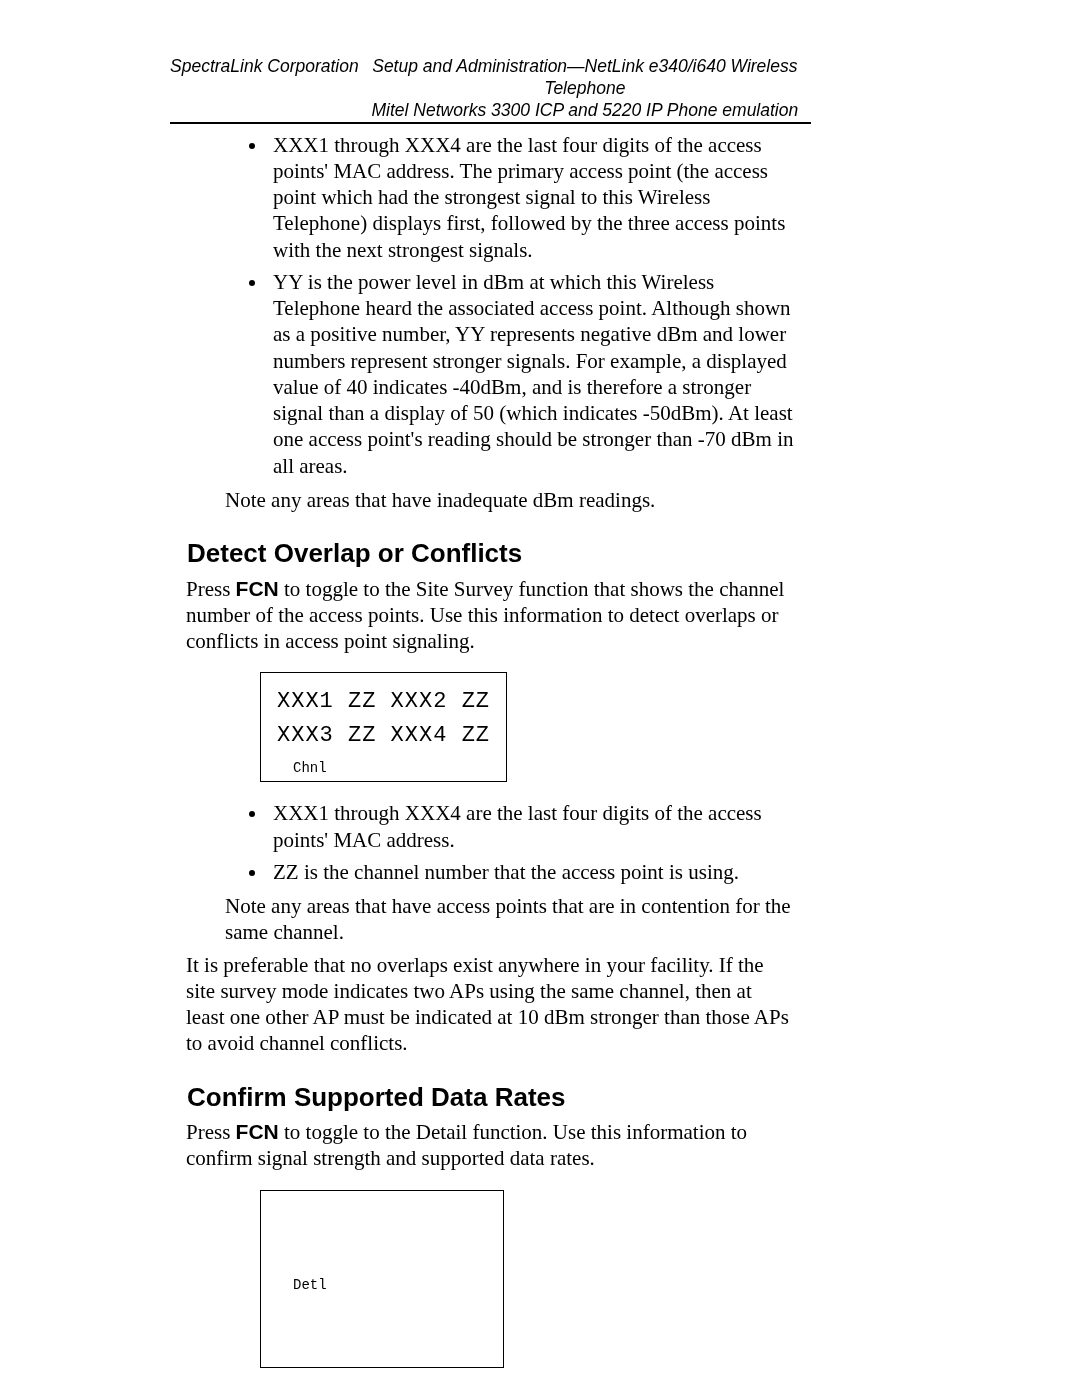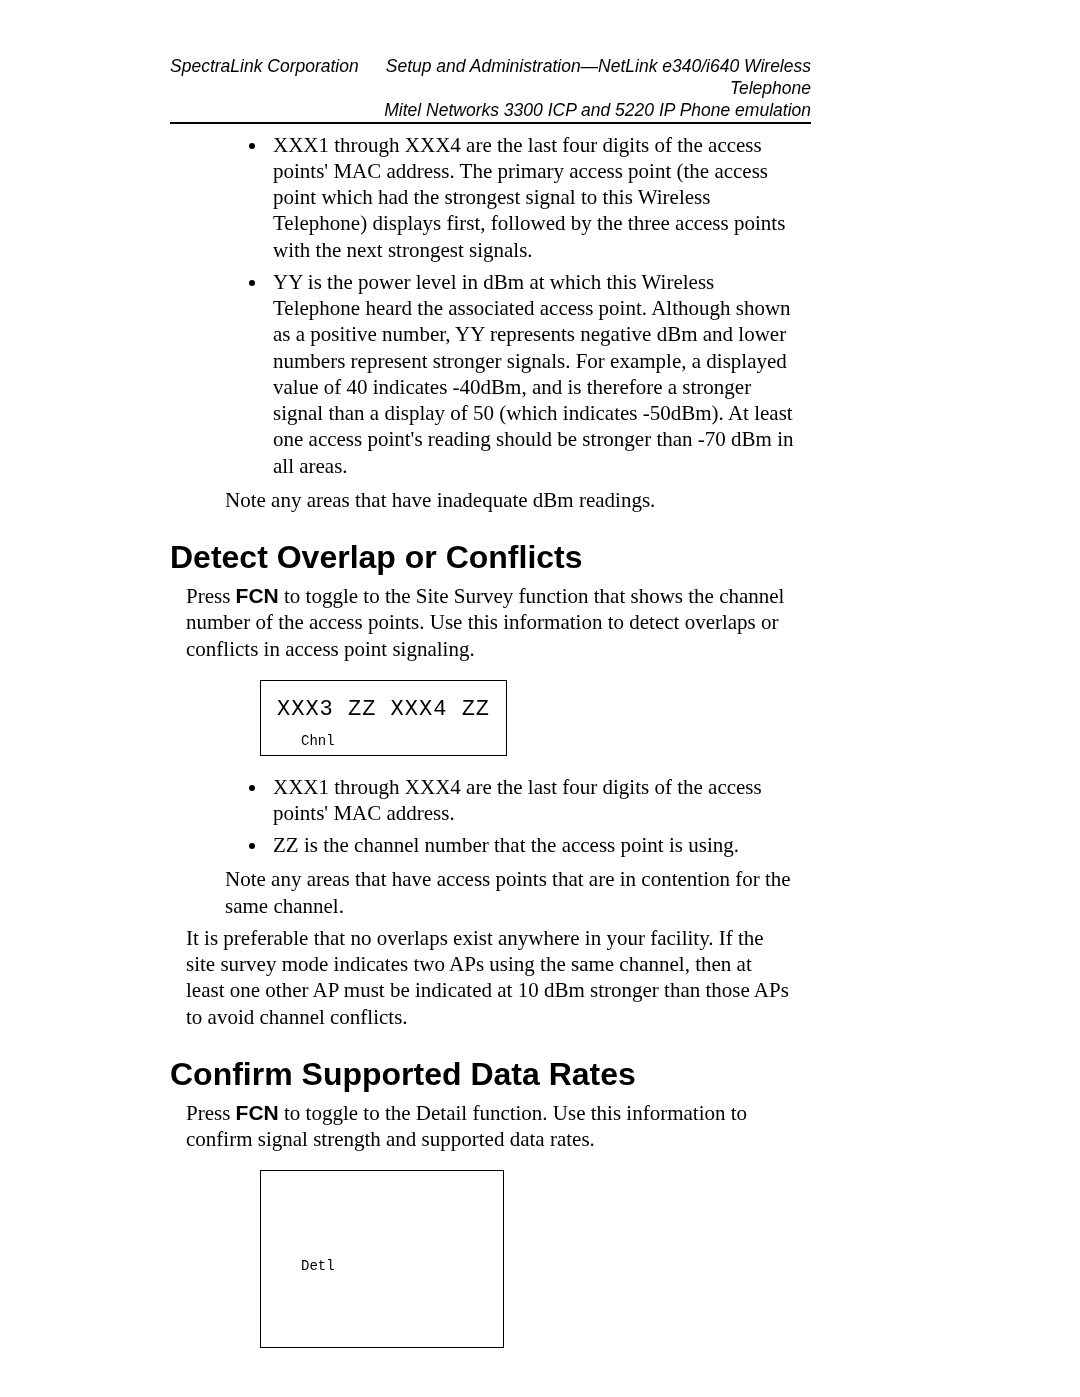--- a/index.html
+++ b/index.html
@@ -24,21 +24,21 @@
     align-items: flex-start;
     font-style: italic;
     font-size: 17.5px;
     font-family: Arial, Helvetica, sans-serif;
     padding-bottom: 0;
   }
   .header .left {
     white-space: nowrap;
   }
   .header .right {
-    text-align: right;
+    text-align: center;
     line-height: 1.25;
   }
   .content {
     flex: 1;
     font-size: 21px;
     line-height: 1.25;
   }
   ul.bullets {
     list-style: disc;
     margin: 8px;
@@ -47,22 +47,22 @@
   ul.bullets li {
     margin-bottom: 6px;
     padding-left: 5px;
   }
   .para-indent {
     margin: 4px 0 0 55px;
   }
   h2.section {
     font-family: Arial, Helvetica, sans-serif;
     font-weight: bold;
-    font-size: 32px;
-    margin: 24px 0 4px 0;
+    font-size: 26px;
+    margin: 24px 0 4px 17px;
   }
   .para {
     margin: 6px 16px;
   }
   .fcn {
     font-family: Arial, Helvetica, sans-serif;
     font-weight: bold;
   }
   .display-box-wrap {
     display: flex;
@@ -74,21 +74,21 @@
     padding: 12px 16px 2px 16px;
     font-family: "Courier New", Courier, monospace;
     font-size: 22px;
     line-height: 1.55;
     letter-spacing: 1px;
     min-width: 210px;
   }
   .display-box .dlabel {
     font-size: 14px;
     letter-spacing: 0;
-    margin-left: 24px;
+    margin-left: 16px;
     margin-top: 4px;
   }
   .gap-top {
     margin-top: 30px;
   }
 </style>
 </head>
 <body>
 
 <div class="page">
@@ -111,20 +111,21 @@
     <div class="para-indent">Note any areas that have inadequate dBm readings.</div>
 
     <h2 class="section">Detect Overlap or Conflicts</h2>
 
     <div class="para">
       <span>Press </span><span class="fcn">FCN</span><span> to toggle to the Site Survey function that shows the channel number of the access points. Use this information to detect overlaps or conflicts in access point signaling.</span>
     </div>
 
     <div class="display-box-wrap">
       <div class="display-box">
+        <div>XXX1 ZZ XXX2 ZZ</div>
         <div>XXX3 ZZ XXX4 ZZ</div>
         <div class="dlabel">Chnl</div>
       </div>
     </div>
 
     <ul class="bullets">
       <li>XXX1 through XXX4 are the last four digits of the access points' MAC address.</li>
       <li>ZZ is the channel number that the access point is using.</li>
     </ul>
 

